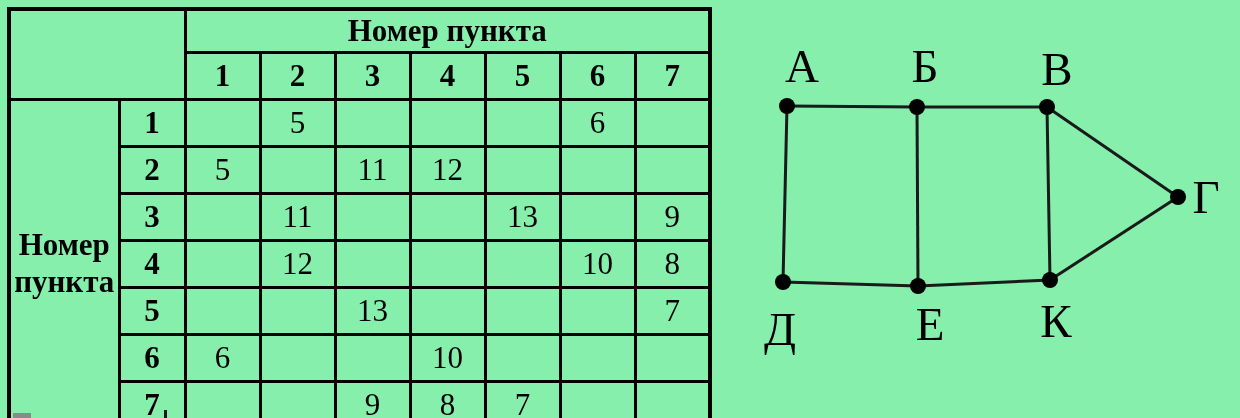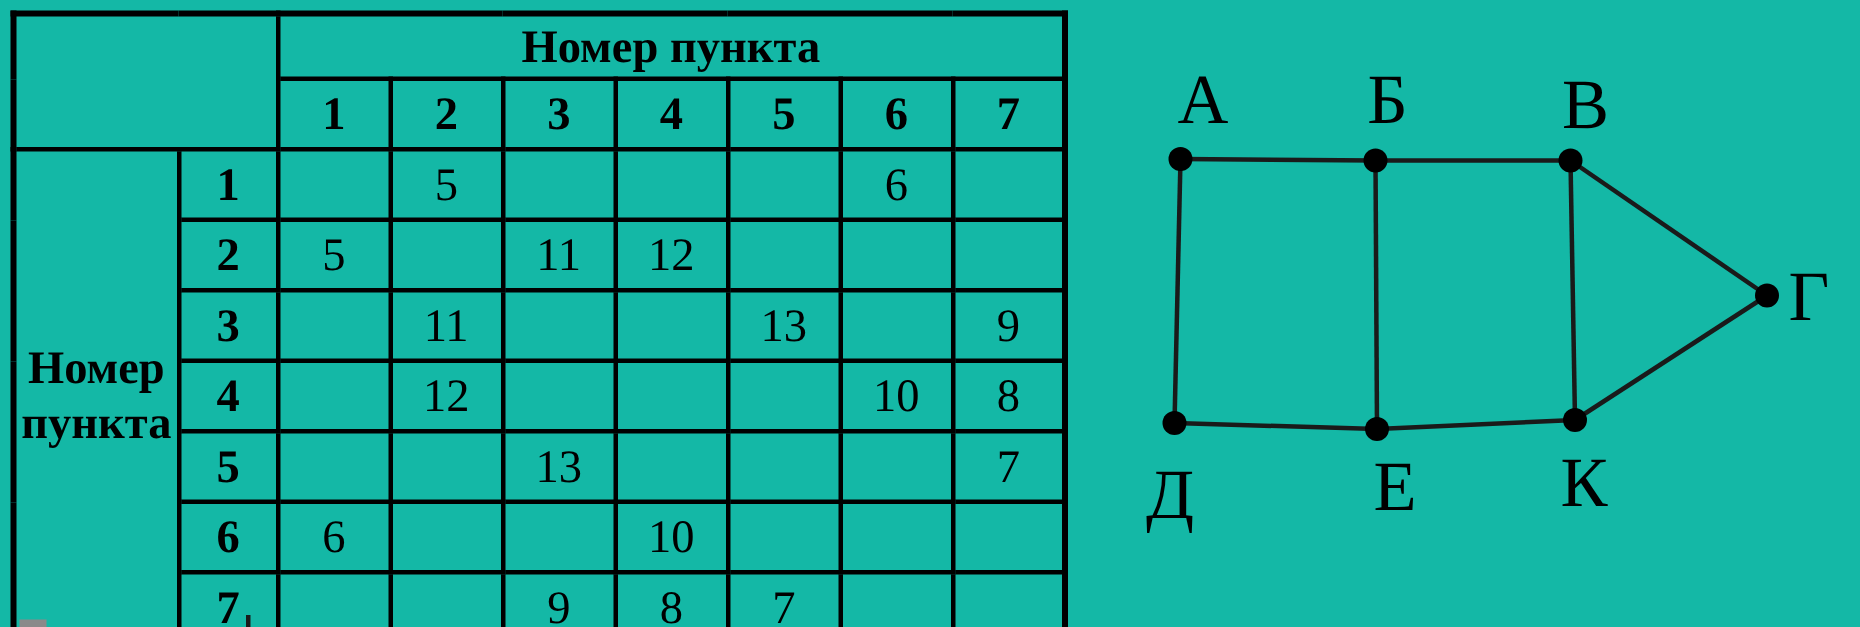--- a/index.html
+++ b/index.html
@@ -1,18 +1,18 @@
 <!DOCTYPE html>
 <html><head>
 <meta charset="utf-8">
 <style>
   html, body { margin:0; padding:0; background:#ffffff; }
   .stage {
     position:relative; width:1240px; height:418px; overflow:hidden;
-    background:#14b8a6; font-family:"Liberation Serif", serif; color:#000;
+    background:#86efac; font-family:"Liberation Serif", serif; color:#000;
   }
   
   table.matrix {
     position:absolute; left:7px; top:7px;
     border-collapse:collapse; table-layout:fixed;
     border:4px solid #000;
   }
   table.matrix th, table.matrix td {
     border:3px solid #000; padding:0; text-align:center; vertical-align:middle;
     overflow:hidden; white-space:nowrap;

